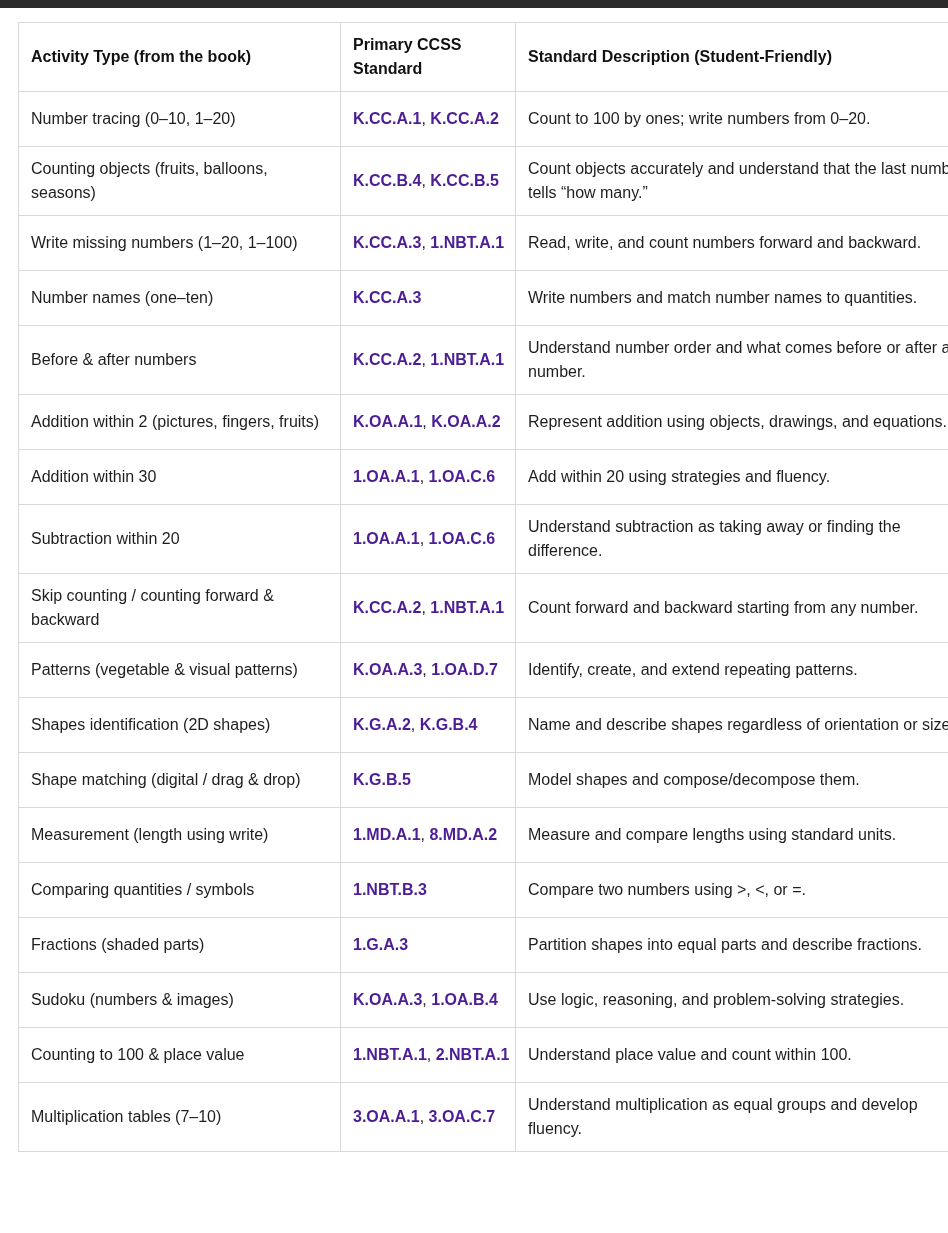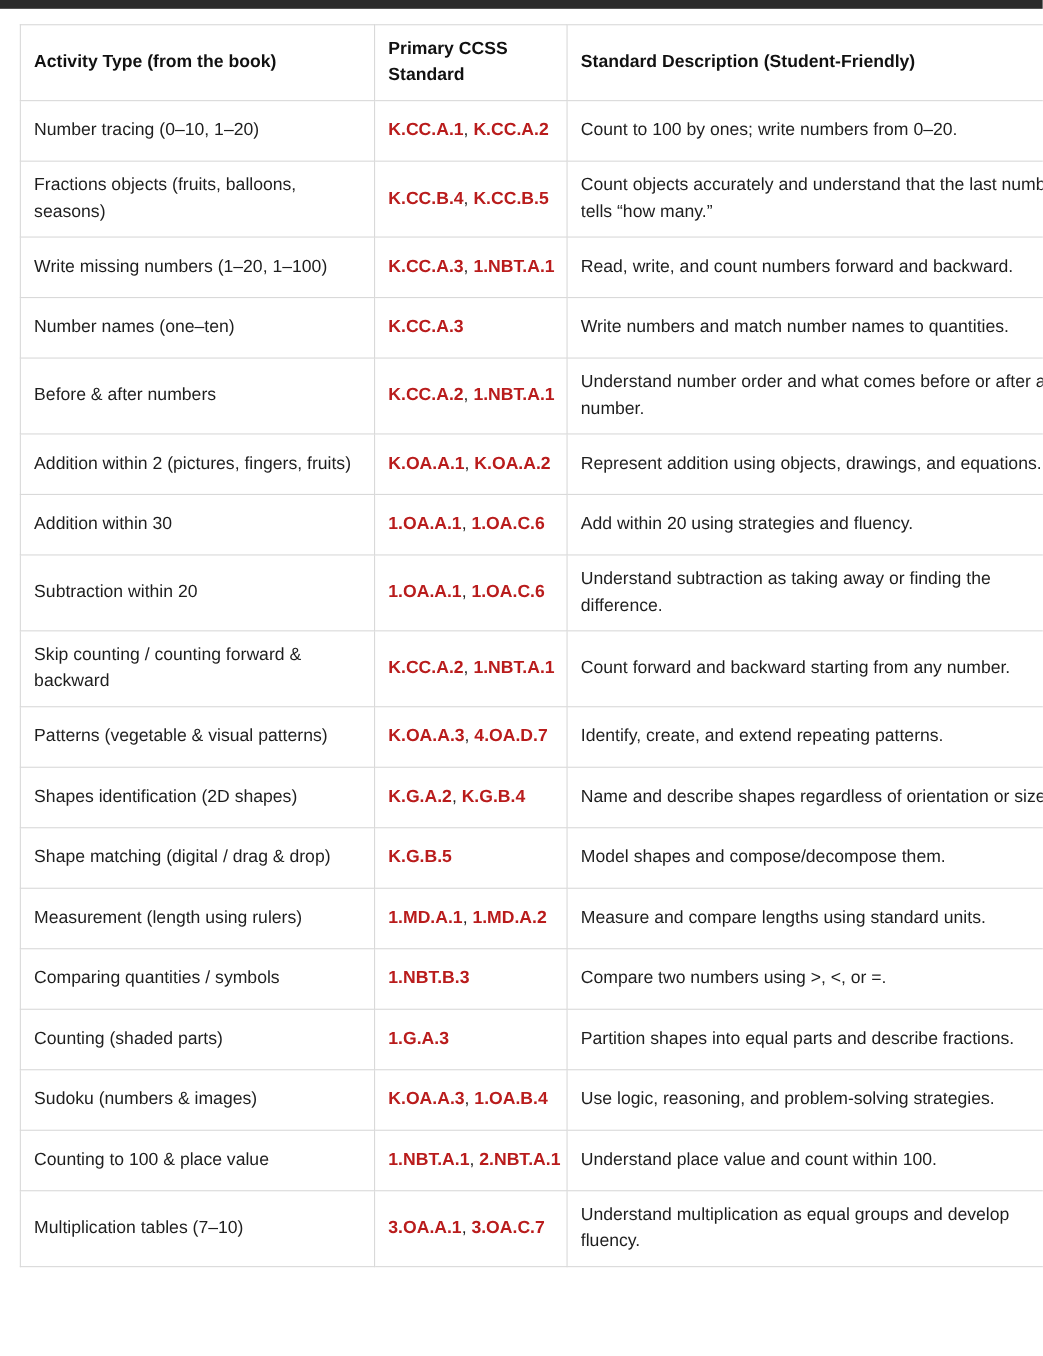--- a/index.html
+++ b/index.html
@@ -50,21 +50,21 @@
     height: 68px;
     color: #111111;
   }
   td.codes {
     font-size: 14.5px;
     white-space: nowrap;
     font-weight: 400;
   }
   td.codes b {
     font-weight: 700;
-    color: #b91c1c;
+    color: #4c1d95;
   }
 </style>
 </head>
 <body>
 
 <div class="top-bar"></div>
 
 <div class="page">
   <table class="standards">
     <colgroup>
@@ -80,21 +80,21 @@
       </tr>
     </thead>
     <tbody>
   <tr>
     <td class="activity">Number tracing (0–10, 1–20)</td>
     <td class="codes"><b>K.CC.A.1</b>, <b>K.CC.A.2</b></td>
     <td class="desc">Count to 100 by ones; write numbers from 0–20.</td>
   </tr>
 
   <tr>
-    <td class="activity">Fractions objects (fruits, balloons, seasons)</td>
+    <td class="activity">Counting objects (fruits, balloons, seasons)</td>
     <td class="codes"><b>K.CC.B.4</b>, <b>K.CC.B.5</b></td>
     <td class="desc">Count objects accurately and understand that the last number tells “how many.”</td>
   </tr>
 
   <tr>
     <td class="activity">Write missing numbers (1–20, 1–100)</td>
     <td class="codes"><b>K.CC.A.3</b>, <b>1.NBT.A.1</b></td>
     <td class="desc">Read, write, and count numbers forward and backward.</td>
   </tr>
 
@@ -129,50 +129,50 @@
   </tr>
 
   <tr>
     <td class="activity">Skip counting / counting forward &amp; backward</td>
     <td class="codes"><b>K.CC.A.2</b>, <b>1.NBT.A.1</b></td>
     <td class="desc">Count forward and backward starting from any number.</td>
   </tr>
 
   <tr>
     <td class="activity">Patterns (vegetable &amp; visual patterns)</td>
-    <td class="codes"><b>K.OA.A.3</b>, <b>4.OA.D.7</b></td>
+    <td class="codes"><b>K.OA.A.3</b>, <b>1.OA.D.7</b></td>
     <td class="desc">Identify, create, and extend repeating patterns.</td>
   </tr>
 
   <tr>
     <td class="activity">Shapes identification (2D shapes)</td>
     <td class="codes"><b>K.G.A.2</b>, <b>K.G.B.4</b></td>
     <td class="desc">Name and describe shapes regardless of orientation or size.</td>
   </tr>
 
   <tr>
     <td class="activity">Shape matching (digital / drag &amp; drop)</td>
     <td class="codes"><b>K.G.B.5</b></td>
     <td class="desc">Model shapes and compose/decompose them.</td>
   </tr>
 
   <tr>
-    <td class="activity">Measurement (length using rulers)</td>
-    <td class="codes"><b>1.MD.A.1</b>, <b>1.MD.A.2</b></td>
+    <td class="activity">Measurement (length using write)</td>
+    <td class="codes"><b>1.MD.A.1</b>, <b>8.MD.A.2</b></td>
     <td class="desc">Measure and compare lengths using standard units.</td>
   </tr>
 
   <tr>
     <td class="activity">Comparing quantities / symbols</td>
     <td class="codes"><b>1.NBT.B.3</b></td>
     <td class="desc">Compare two numbers using &gt;, &lt;, or =.</td>
   </tr>
 
   <tr>
-    <td class="activity">Counting (shaded parts)</td>
+    <td class="activity">Fractions (shaded parts)</td>
     <td class="codes"><b>1.G.A.3</b></td>
     <td class="desc">Partition shapes into equal parts and describe fractions.</td>
   </tr>
 
   <tr>
     <td class="activity">Sudoku (numbers &amp; images)</td>
     <td class="codes"><b>K.OA.A.3</b>, <b>1.OA.B.4</b></td>
     <td class="desc">Use logic, reasoning, and problem-solving strategies.</td>
   </tr>
 

